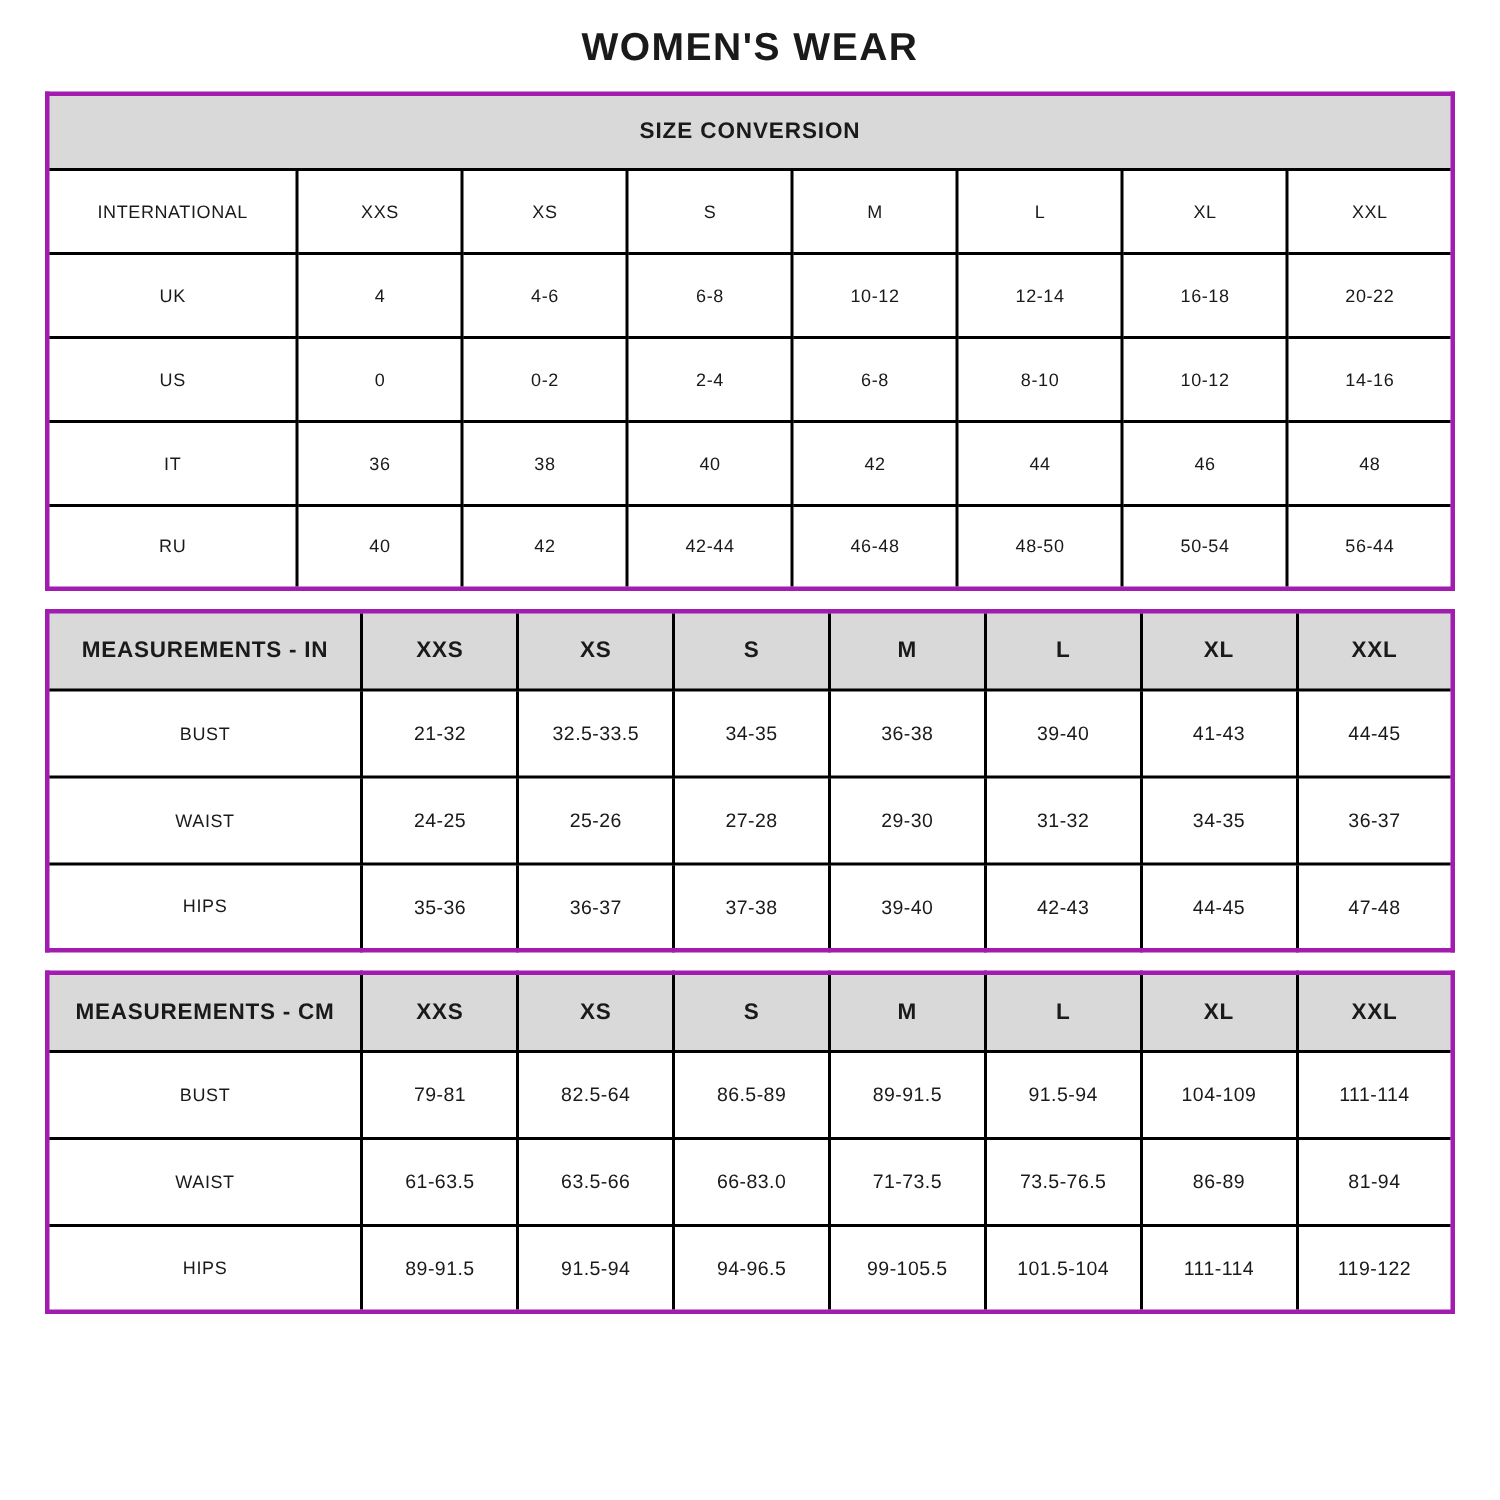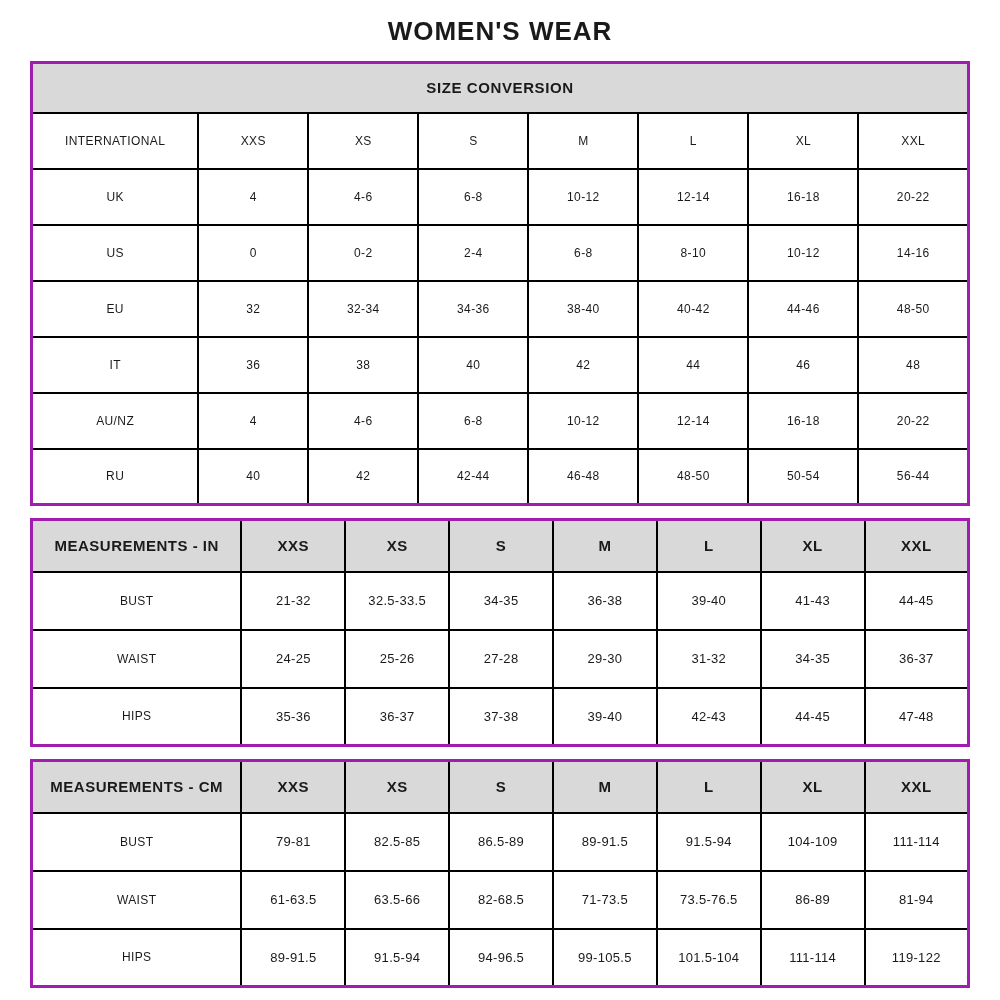--- a/index.html
+++ b/index.html
@@ -101,50 +101,30 @@
         <td>US</td>
         <td>0</td>
         <td>0-2</td>
         <td>2-4</td>
         <td>6-8</td>
         <td>8-10</td>
         <td>10-12</td>
         <td>14-16</td>
       </tr>
       <tr>
-        <td>EU</td>
-        <td>32</td>
-        <td>32-34</td>
-        <td>34-36</td>
-        <td>38-40</td>
-        <td>40-42</td>
-        <td>44-46</td>
-        <td>48-50</td>
-      </tr>
-      <tr>
         <td>IT</td>
         <td>36</td>
         <td>38</td>
         <td>40</td>
         <td>42</td>
         <td>44</td>
         <td>46</td>
         <td>48</td>
       </tr>
       <tr>
-        <td>AU/NZ</td>
-        <td>4</td>
-        <td>4-6</td>
-        <td>6-8</td>
-        <td>10-12</td>
-        <td>12-14</td>
-        <td>16-18</td>
-        <td>20-22</td>
-      </tr>
-      <tr>
         <td>RU</td>
         <td>40</td>
         <td>42</td>
         <td>42-44</td>
         <td>46-48</td>
         <td>48-50</td>
         <td>50-54</td>
         <td>56-44</td>
       </tr>
     </tbody>
@@ -223,32 +203,32 @@
         <td class="ghead">XS</td>
         <td class="ghead">S</td>
         <td class="ghead">M</td>
         <td class="ghead">L</td>
         <td class="ghead">XL</td>
         <td class="ghead">XXL</td>
       </tr>
       <tr>
         <td class="rowlabel">BUST</td>
         <td>79-81</td>
-        <td>82.5-85</td>
+        <td>82.5-64</td>
         <td>86.5-89</td>
         <td>89-91.5</td>
         <td>91.5-94</td>
         <td>104-109</td>
         <td>111-114</td>
       </tr>
       <tr>
         <td class="rowlabel">WAIST</td>
         <td>61-63.5</td>
         <td>63.5-66</td>
-        <td>82-68.5</td>
+        <td>66-83.0</td>
         <td>71-73.5</td>
         <td>73.5-76.5</td>
         <td>86-89</td>
         <td>81-94</td>
       </tr>
       <tr>
         <td class="rowlabel">HIPS</td>
         <td>89-91.5</td>
         <td>91.5-94</td>
         <td>94-96.5</td>

